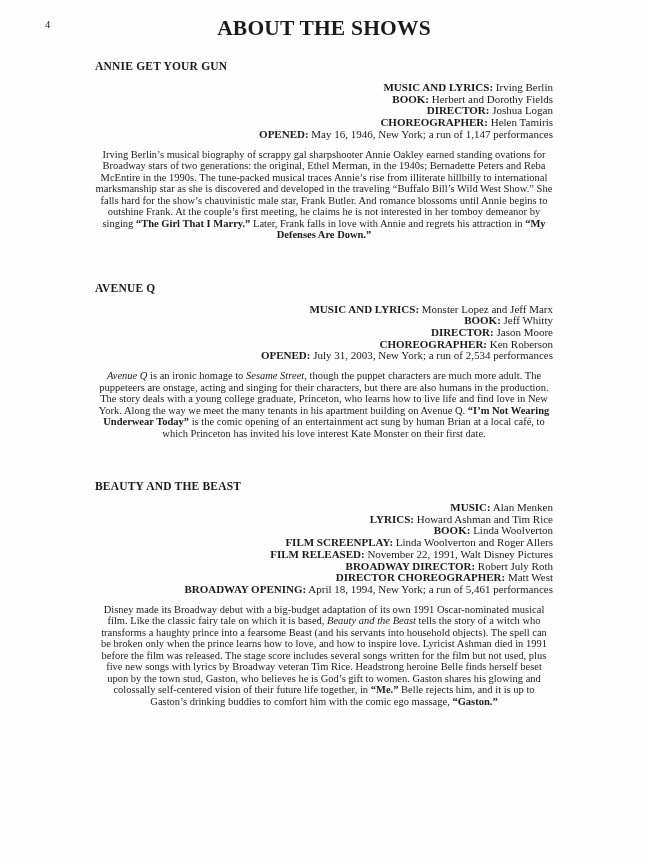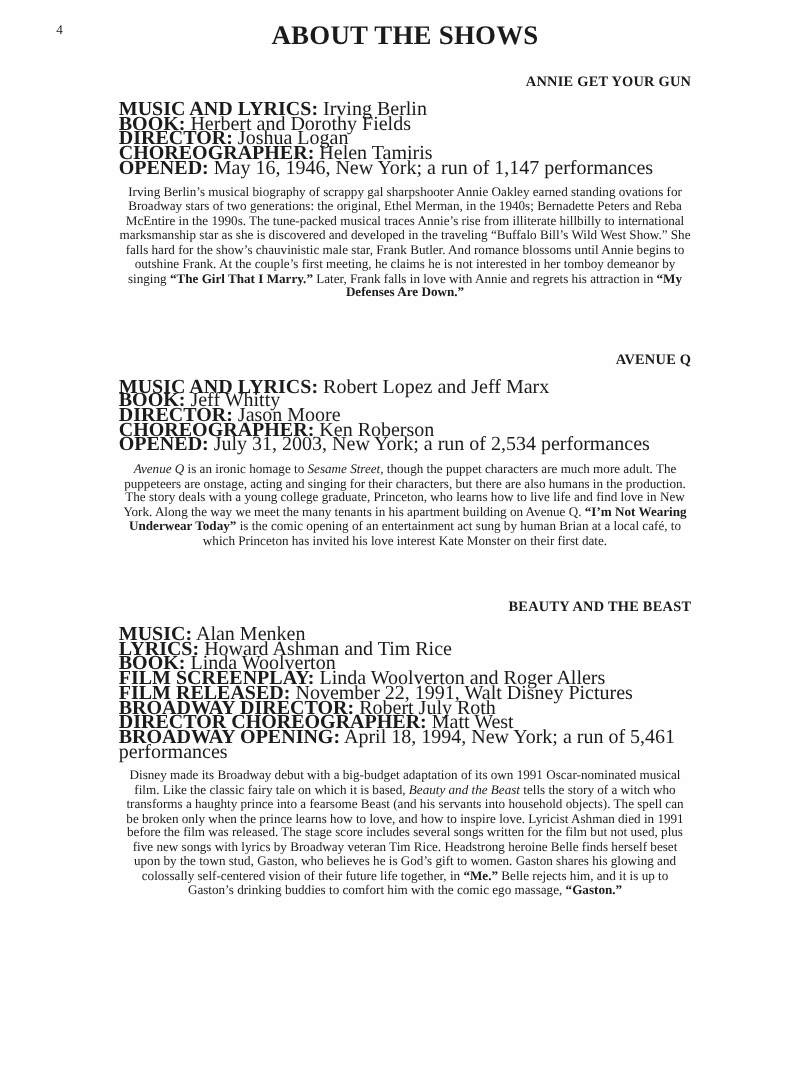--- a/index.html
+++ b/index.html
@@ -26,31 +26,32 @@
     font-size: 21.5px;
     font-weight: bold;
     letter-spacing: 0.2px;
   }
   .content {
     margin: 0 95px;
   }
   .show-section { }
   .show-heading {
     margin: 0;
-    text-align: right;
+    text-align: left;
     font-size: 11.5px;
     font-weight: bold;
     letter-spacing: 0.2px;
   }
   .show-section.first .show-heading { margin-top: 19px; }
   .show-section.later .show-heading { margin-top: 41px; }
   .credits {
     margin-top: 10px;
-    font-size: 16px;
+    font-size: 11px;
     line-height: 11.7px;
+    text-align: right;
   }
   .credit-line { white-space: normal; }
   .credit-label { font-weight: bold; }
   .show-paragraph {
     margin: 8px 0 0 0;
     font-size: 10.5px;
     line-height: 11.5px;
     text-align: center;
   }
   .run-b { font-weight: bold; }
@@ -70,21 +71,21 @@
           <div class="credit-line"><span class="credit-label">BOOK:</span> <span class="credit-value">Herbert and Dorothy Fields</span></div>
           <div class="credit-line"><span class="credit-label">DIRECTOR:</span> <span class="credit-value">Joshua Logan</span></div>
           <div class="credit-line"><span class="credit-label">CHOREOGRAPHER:</span> <span class="credit-value">Helen Tamiris</span></div>
           <div class="credit-line"><span class="credit-label">OPENED:</span> <span class="credit-value">May 16, 1946, New York; a run of 1,147 performances</span></div>
         </div>
         <p class="show-paragraph"><span class="">Irving Berlin’s musical biography of scrappy gal sharpshooter Annie Oakley earned standing ovations for Broadway stars of two generations: the original, Ethel Merman, in the 1940s; Bernadette Peters and Reba McEntire in the 1990s. The tune-packed musical traces Annie’s rise from illiterate hillbilly to international marksmanship star as she is discovered and developed in the traveling “Buffalo Bill’s Wild West Show.” She falls hard for the show’s chauvinistic male star, Frank Butler. And romance blossoms until Annie begins to outshine Frank. At the couple’s first meeting, he claims he is not interested in her tomboy demeanor by singing </span><span class="run-b ">“The Girl That I Marry.”</span><span class=""> Later, Frank falls in love with Annie and regrets his attraction in </span><span class="run-b ">“My Defenses Are Down.”</span></p>
       </section>
       <section class="show-section later">
         <h2 class="show-heading">AVENUE Q</h2>
         <div class="credits">
-          <div class="credit-line"><span class="credit-label">MUSIC AND LYRICS:</span> <span class="credit-value">Robert Lopez and Jeff Marx</span></div>
+          <div class="credit-line"><span class="credit-label">MUSIC AND LYRICS:</span> <span class="credit-value">Monster Lopez and Jeff Marx</span></div>
           <div class="credit-line"><span class="credit-label">BOOK:</span> <span class="credit-value">Jeff Whitty</span></div>
           <div class="credit-line"><span class="credit-label">DIRECTOR:</span> <span class="credit-value">Jason Moore</span></div>
           <div class="credit-line"><span class="credit-label">CHOREOGRAPHER:</span> <span class="credit-value">Ken Roberson</span></div>
           <div class="credit-line"><span class="credit-label">OPENED:</span> <span class="credit-value">July 31, 2003, New York; a run of 2,534 performances</span></div>
         </div>
         <p class="show-paragraph"><span class="run-i">Avenue Q</span><span class=""> is an ironic homage to </span><span class="run-i">Sesame Street</span><span class="">, though the puppet characters are much more adult. The puppeteers are onstage, acting and singing for their characters, but there are also humans in the production. The story deals with a young college graduate, Princeton, who learns how to live life and find love in New York. Along the way we meet the many tenants in his apartment building on Avenue Q. </span><span class="run-b ">“I’m Not Wearing Underwear Today”</span><span class=""> is the comic opening of an entertainment act sung by human Brian at a local café, to which Princeton has invited his love interest Kate Monster on their first date.</span></p>
       </section>
       <section class="show-section later">
         <h2 class="show-heading">BEAUTY AND THE BEAST</h2>
         <div class="credits">

